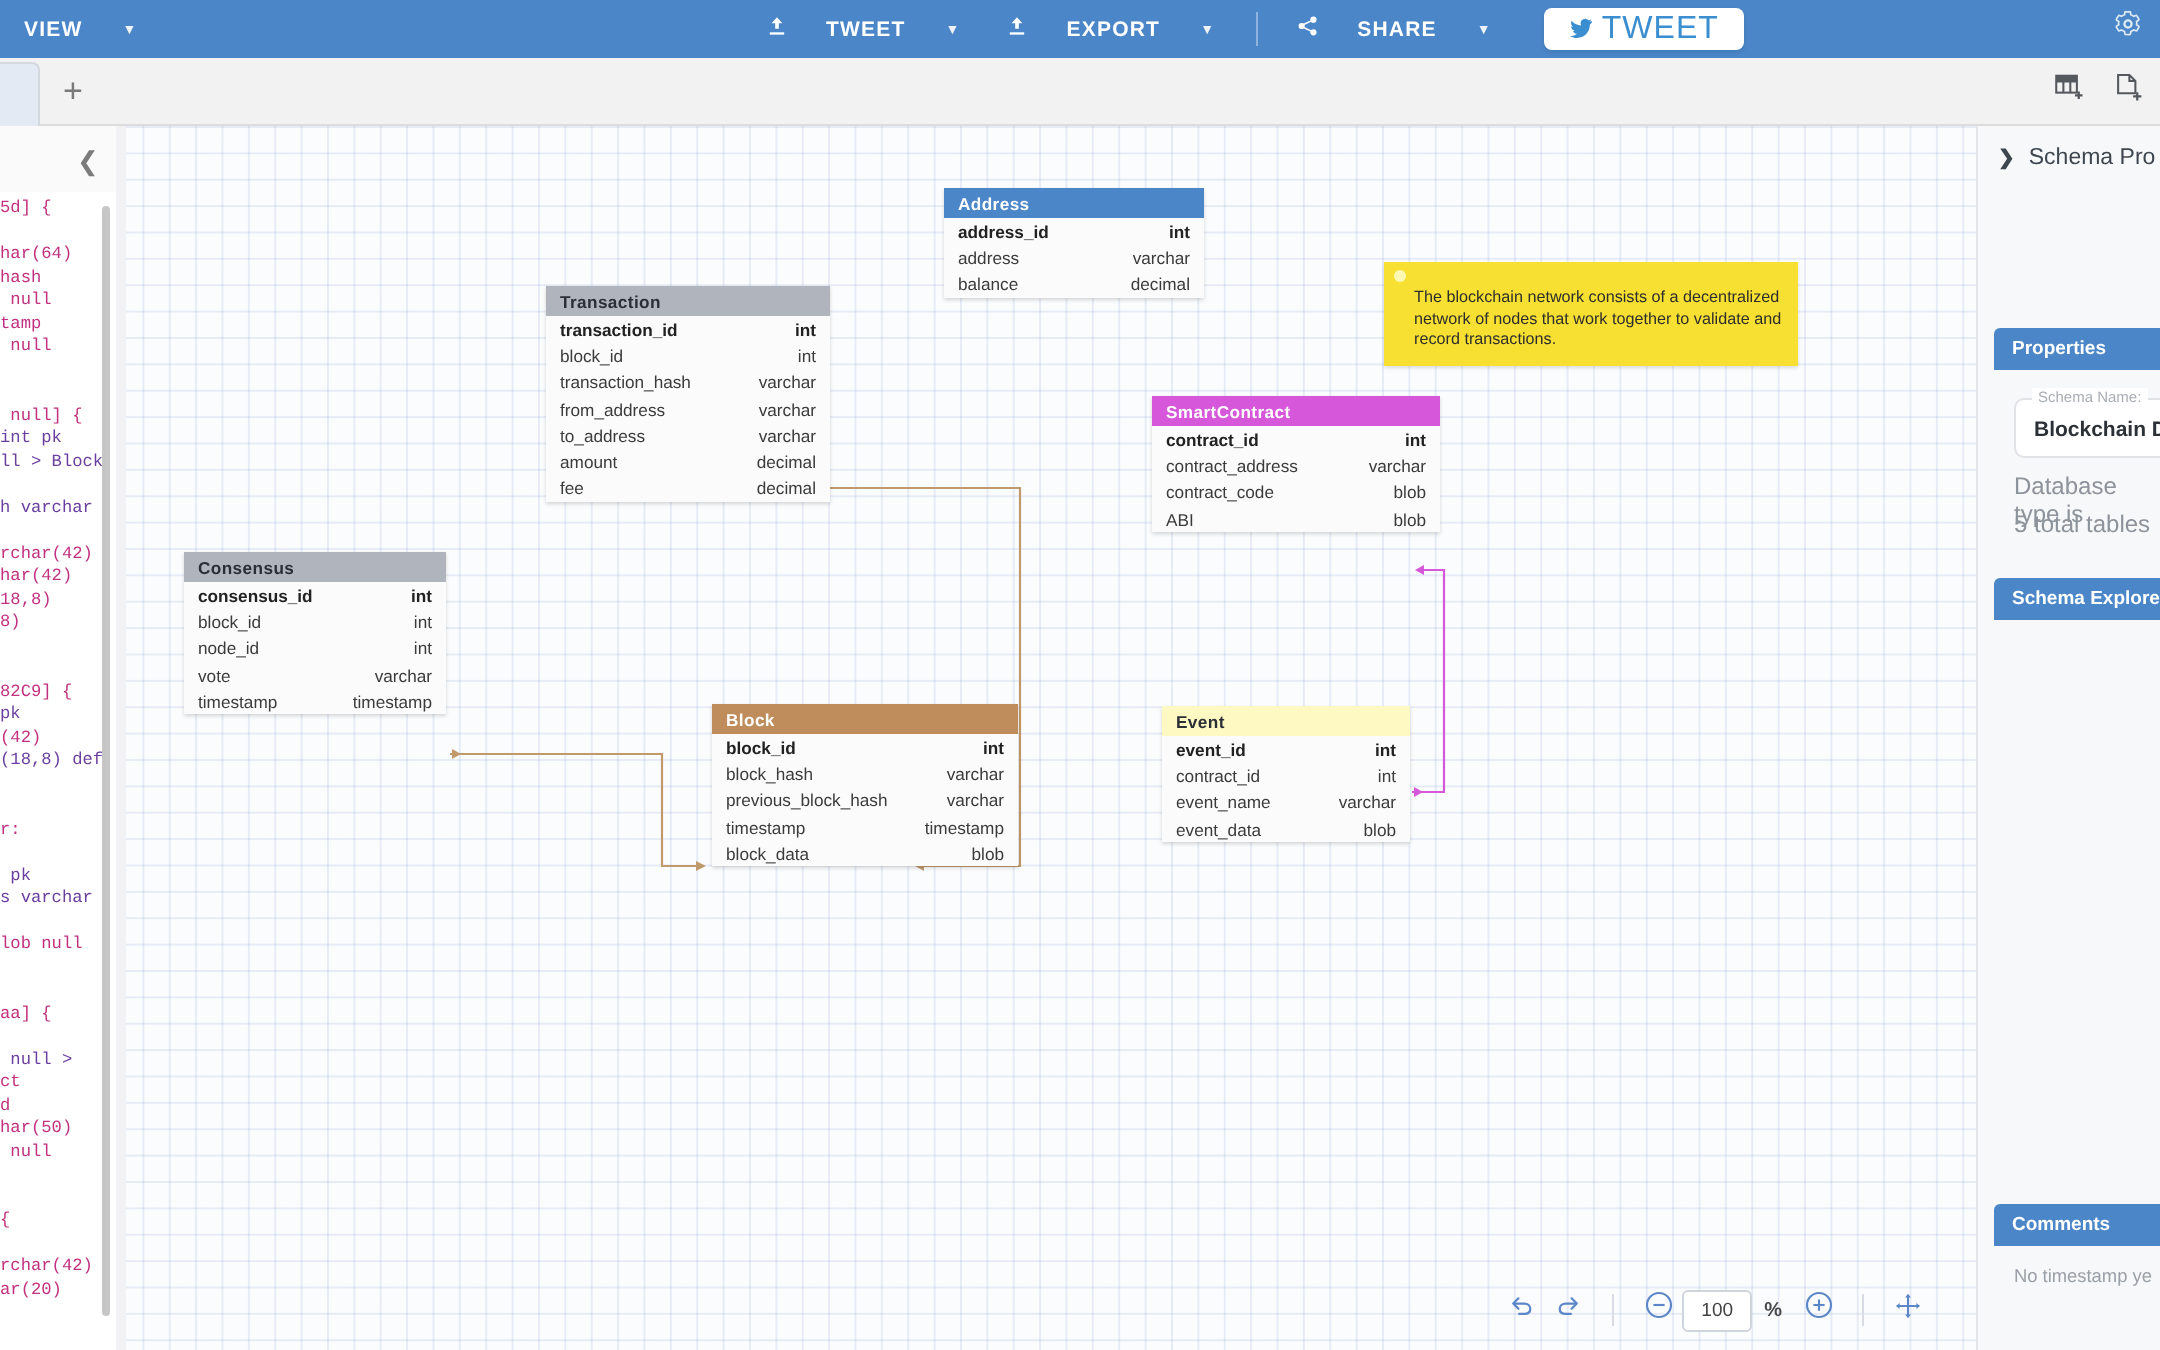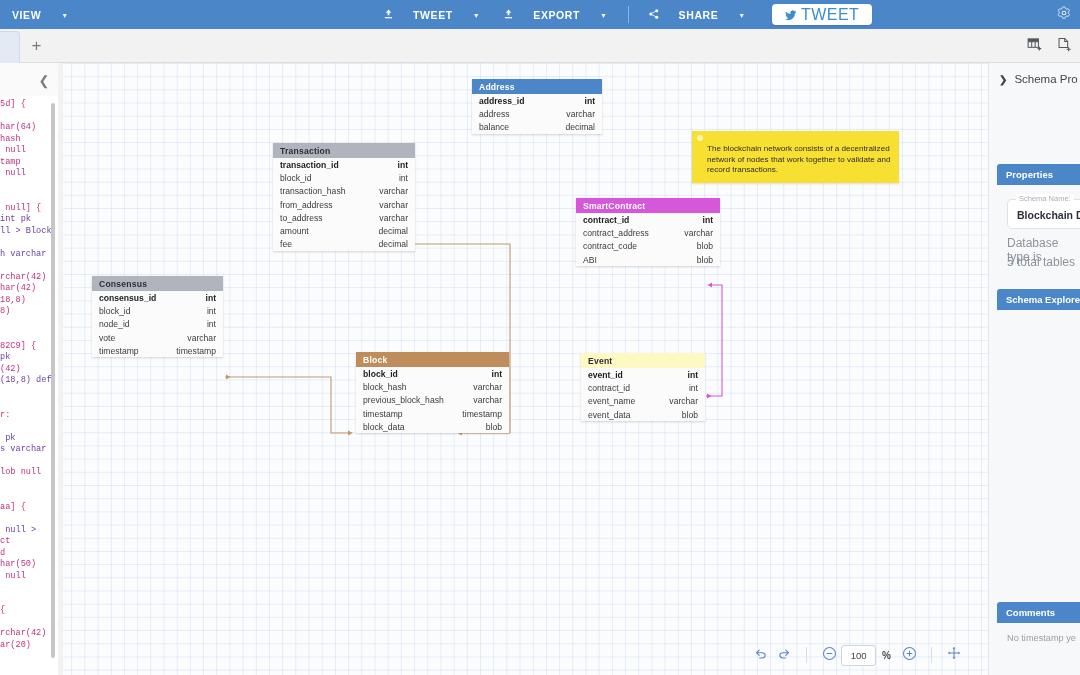--- a/index.html
+++ b/index.html
@@ -303,21 +303,21 @@
     </g>
 
     <g>
       <path d="M648 333 L664 333 L664 222 L652 222" fill="none" stroke="#d657da" stroke-width="1.1"></path>
       <path d="M649 330.5 L653.5 333 L649 335.5 Z" fill="#d657da"></path>
       <path d="M654 219.5 L649.5 222 L654 224.5 Z" fill="#d657da"></path>
     </g>
   </svg>
 
   <div id="tables-layer">
-      <div class="table" style="left: 414px; top: 16px; width: 130px;">
+      <div class="table" style="left: 414px; top: 31px; width: 130px;">
         <div class="t-head" style="background: rgb(74, 134, 200); color: rgb(255, 255, 255);">Address</div>
         <div class="t-row pkrow">
           <span class="nm">address_id</span>
           <span class="ty">int</span>
         </div>
         <div class="t-row">
           <span class="nm">address</span>
           <span class="ty">varchar</span>
         </div>
         <div class="t-row">

